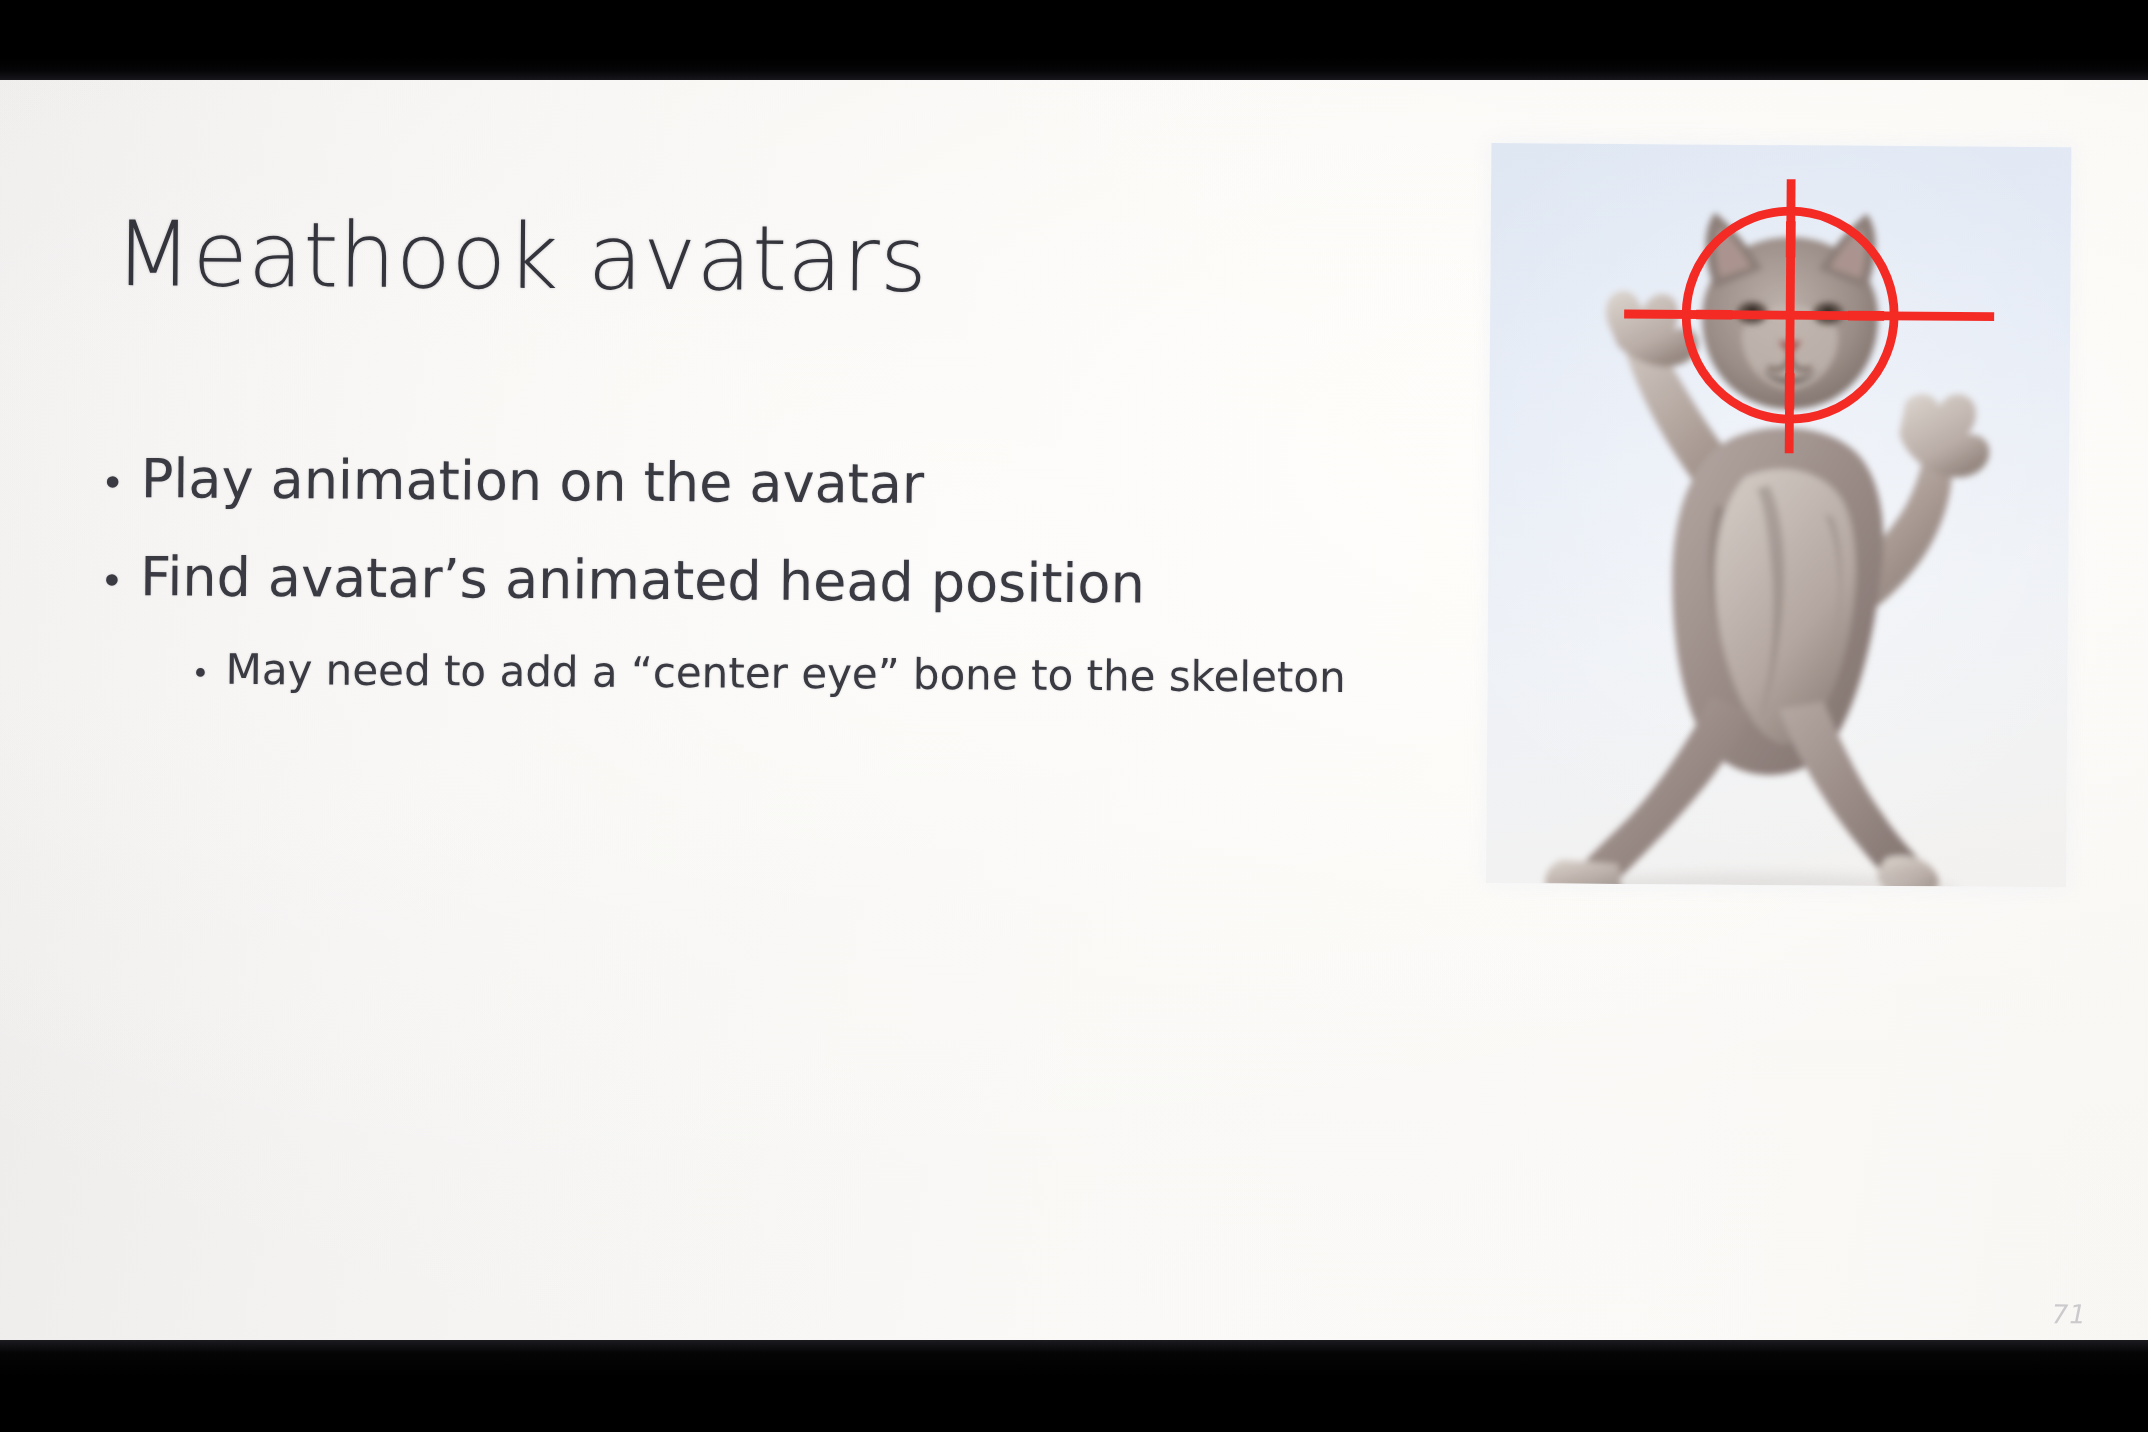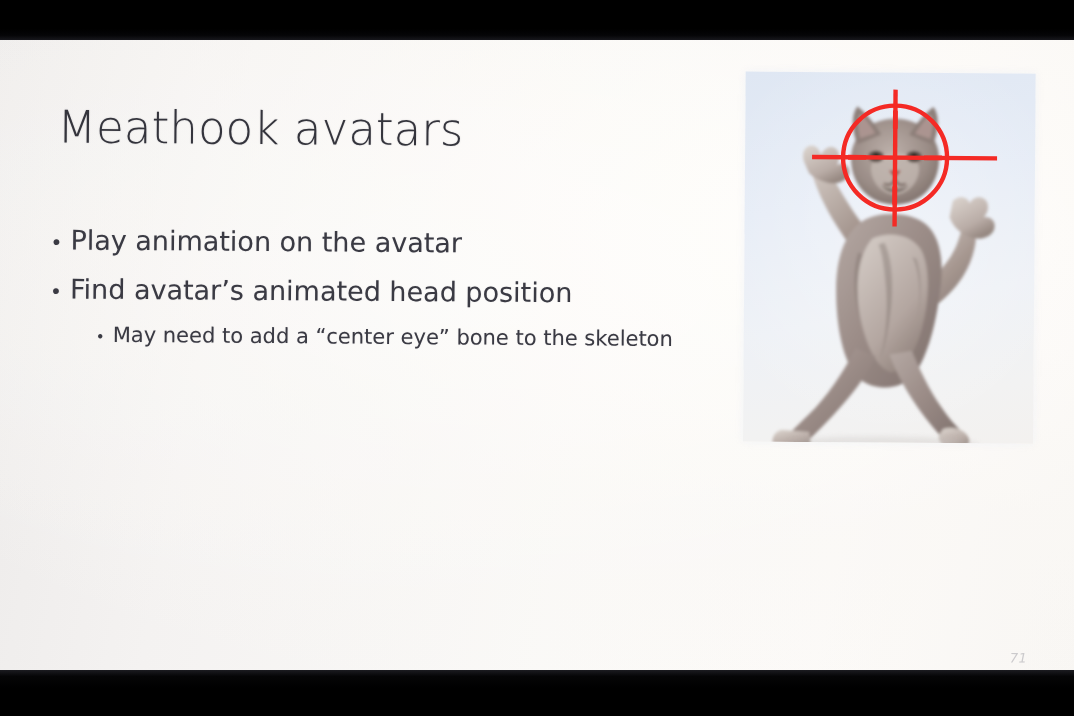--- a/index.html
+++ b/index.html
@@ -130,21 +130,21 @@
     flex: 0 0 17px;
     font-size: 15px;
     color: #3a3a43;
   }
 
   .bullet .txt { white-space: nowrap; }
 
   
   .slide-number {
     position: absolute;
-    right: 48px;
+    right: 32px;
     bottom: 22px;
     font-family: "DejaVu Sans", sans-serif;
     font-size: 13px;
     color: rgba(130,130,140,0.38);
     letter-spacing: 0.5px;
     z-index: 14;
     font-style: italic;
   }
 
   

